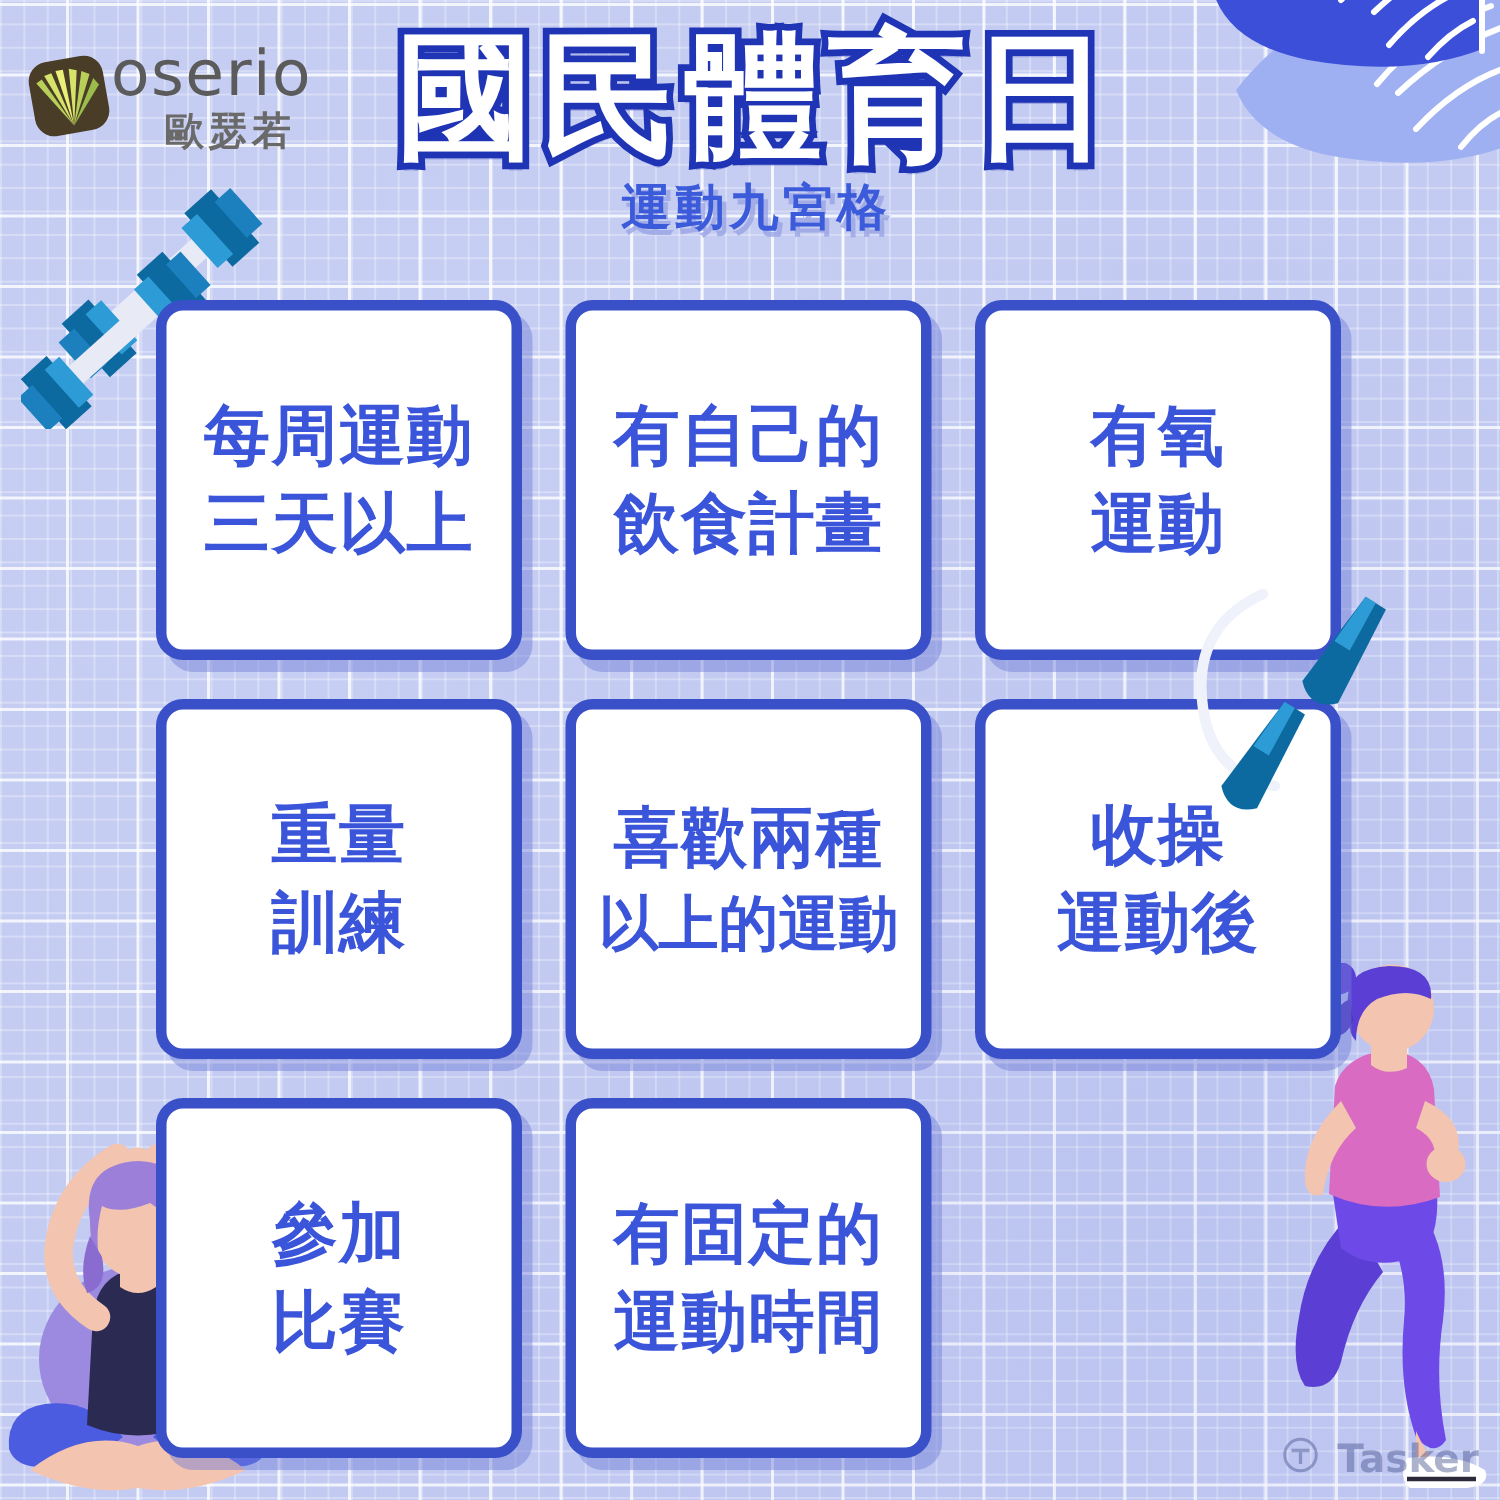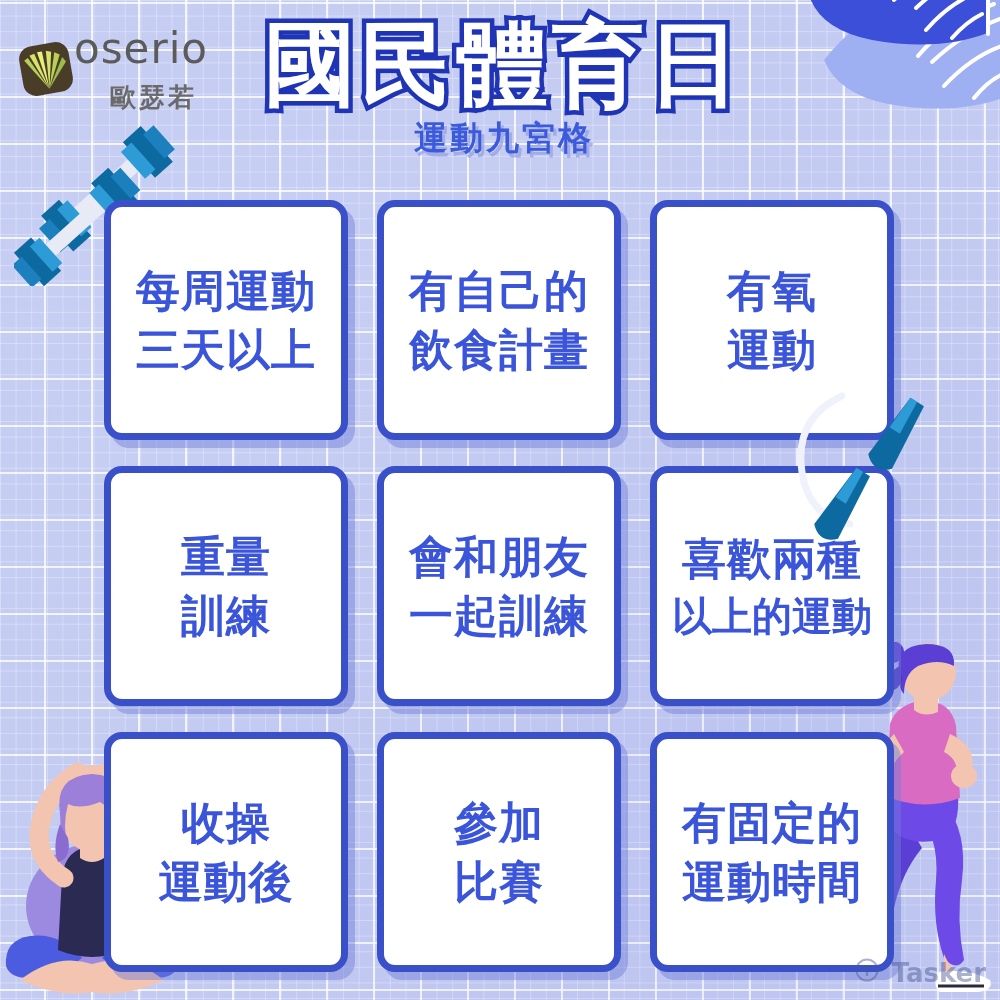--- a/index.html
+++ b/index.html
@@ -53,21 +53,21 @@
   }
   .logo-text{display:flex;flex-direction:column;line-height:1;}
   .logo-word{
     font-size:42px;letter-spacing:1px;
     color:#5b5b5b;font-weight:400;
     font-family:"DejaVu Sans",sans-serif;
     position:relative;
   }
   .logo-cn{
     font-size:26px;color:#6a6a6a;letter-spacing:3px;
-    margin-top:14px;font-weight:700;padding-left:36px;
+    margin-top:4px;font-weight:700;padding-left:36px;
   }
 
   .title-block{
     position:absolute;left:8px;right:0;top:18px;
     text-align:center;z-index:7;
   }
   .main-title{
     display:inline-block;
     font-size:92px;line-height:1.02;
     font-weight:900;
@@ -199,24 +199,20 @@
     <div class="cell">
       <span class="cell-line">有氧</span>
       <span class="cell-line">運動</span>
     </div>
 
     <div class="cell">
       <span class="cell-line">重量</span>
       <span class="cell-line">訓練</span>
     </div>
 
-    <div class="cell">
-      <span class="cell-line">會和朋友</span>
-      <span class="cell-line">一起訓練</span>
-    </div>
 
     <div class="cell">
       <span class="cell-line">喜歡兩種</span>
       <span class="cell-line long">以上的運動</span>
     </div>
 
     <div class="cell">
       <span class="cell-line">收操</span>
       <span class="cell-line">運動後</span>
     </div>

